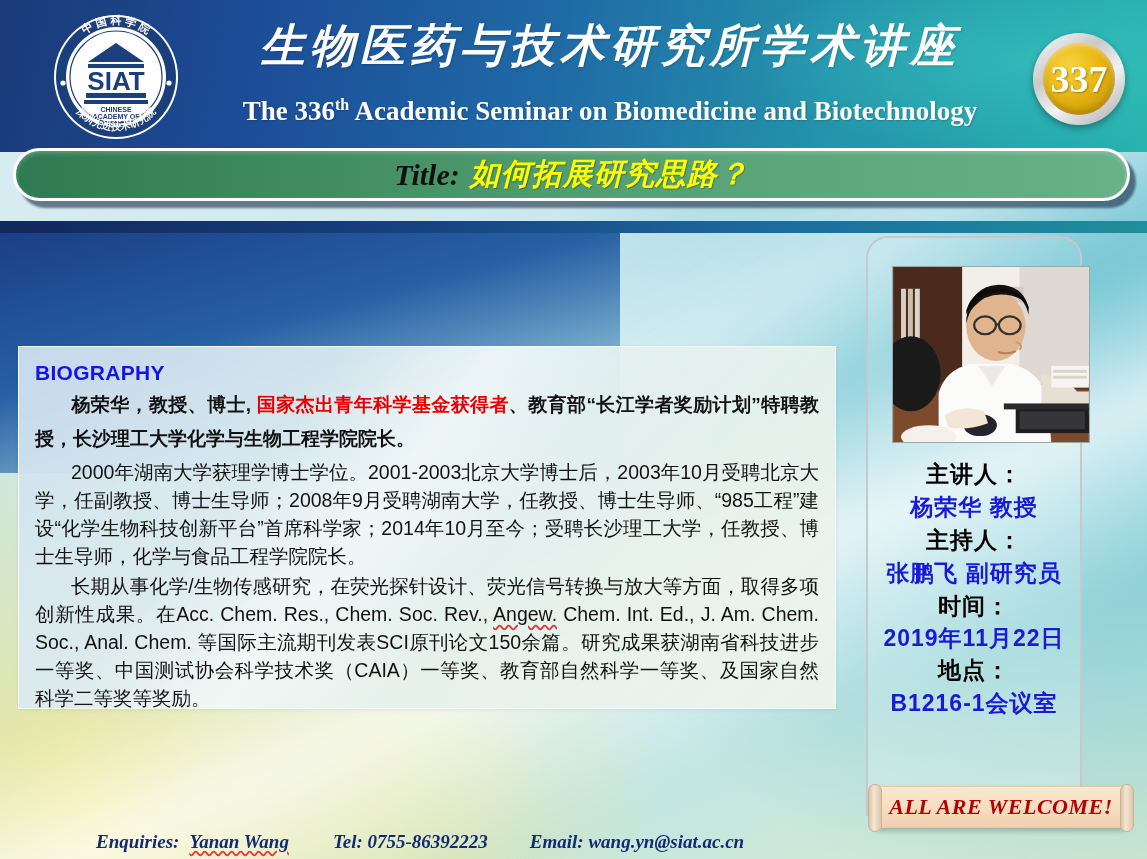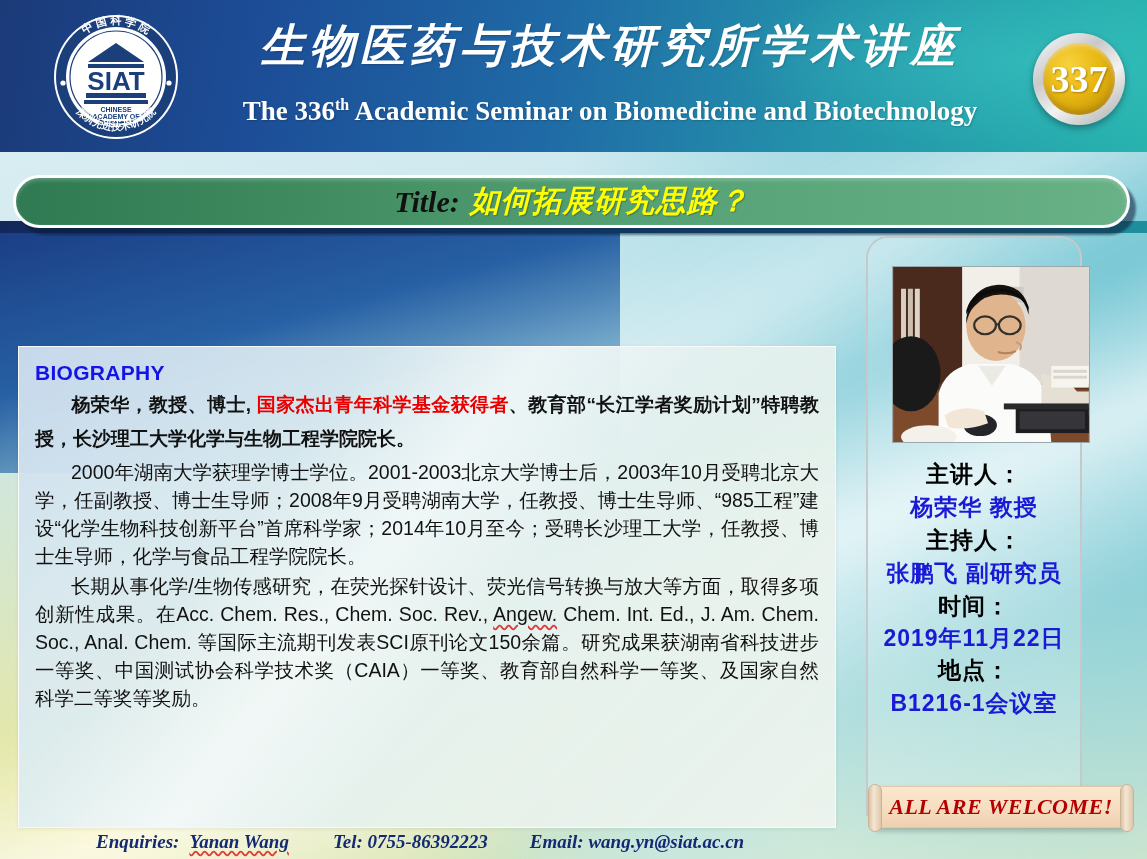--- a/index.html
+++ b/index.html
@@ -86,21 +86,21 @@
   }
   .badge-num{
     font-family:"Liberation Serif", serif;
     font-size:38px; font-weight:700; color:#ffffff;
     line-height:1;
     text-shadow:1px 1px 2px rgba(110,80,0,.55);
   }
 
   
   .banner-wrap{
-    position:absolute; left:13px; top:175px; width:1123px; height:58px;
+    position:absolute; left:13px; top:148px; width:1123px; height:58px;
   }
   .banner-shadow{
     position:absolute; left:6px; top:7px; width:1117px; height:53px;
     border-radius:29px; background:rgba(10,25,55,.55); filter:blur(1px);
   }
   .banner{
     position:absolute; left:0; top:0; width:1117px; height:53px;
     border-radius:29px;
     border:3px solid #ffffff;
     background:linear-gradient(90deg,#2f7a52 0%, #3f8a5e 25%, #55a074 55%, #5faa7f 80%, #69b187 100%);
@@ -124,21 +124,21 @@
   }
 
   
   .left-blue{
     position:absolute; left:0; top:233px; width:620px; height:240px;
     background:linear-gradient(165deg,#1b3f86 0%, #2760a4 40%, rgba(80,150,190,.55) 75%, rgba(150,210,225,0) 100%);
   }
 
   
   .bio{
-    position:absolute; left:18px; top:346px; width:818px; height:482px;
+    position:absolute; left:18px; top:346px; width:818px; height:363px;
     background:linear-gradient(135deg, rgba(205,222,238,.96) 0%, rgba(216,232,240,.94) 22%, rgba(226,240,240,.93) 45%, rgba(232,242,236,.93) 70%, rgba(238,244,238,.94) 100%);
     border:1px solid rgba(255,255,255,.75);
     box-shadow:0 1px 4px rgba(0,0,0,.08);
     padding:13px 16px 10px 16px;
   }
   .bio-sheen{
     position:absolute; left:0; top:0; width:100%; height:100%;
     background:linear-gradient(128deg, rgba(255,255,255,0) 30%, rgba(255,255,255,.5) 44%, rgba(255,255,255,0) 58%);
     pointer-events:none;
   }

